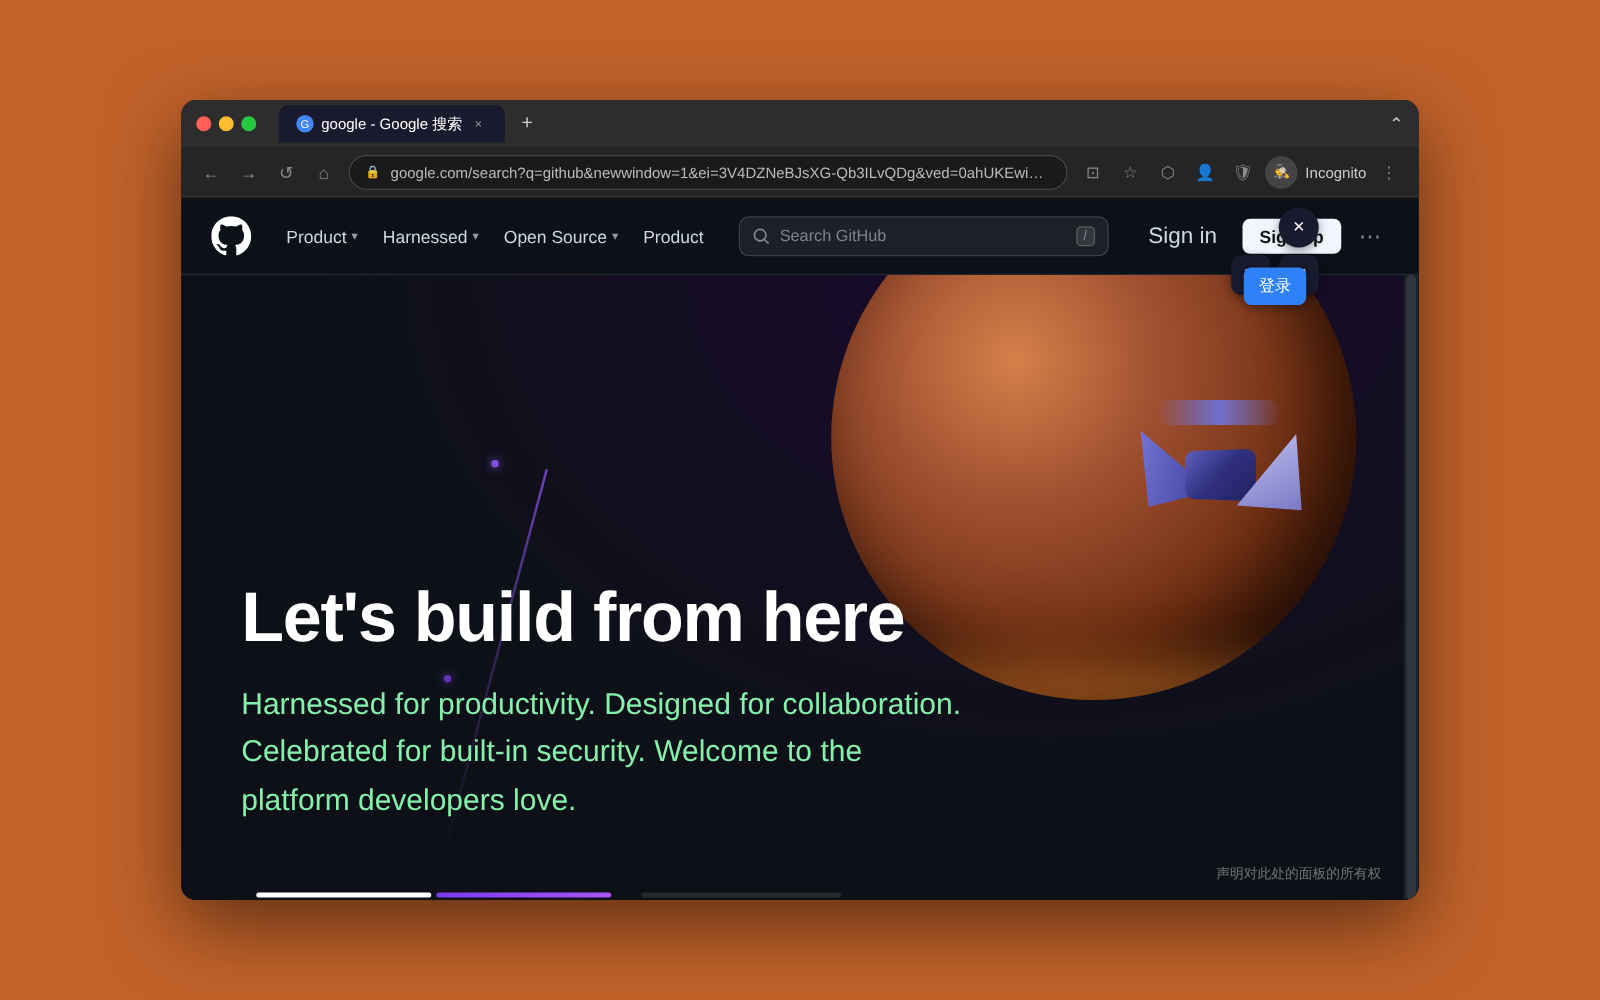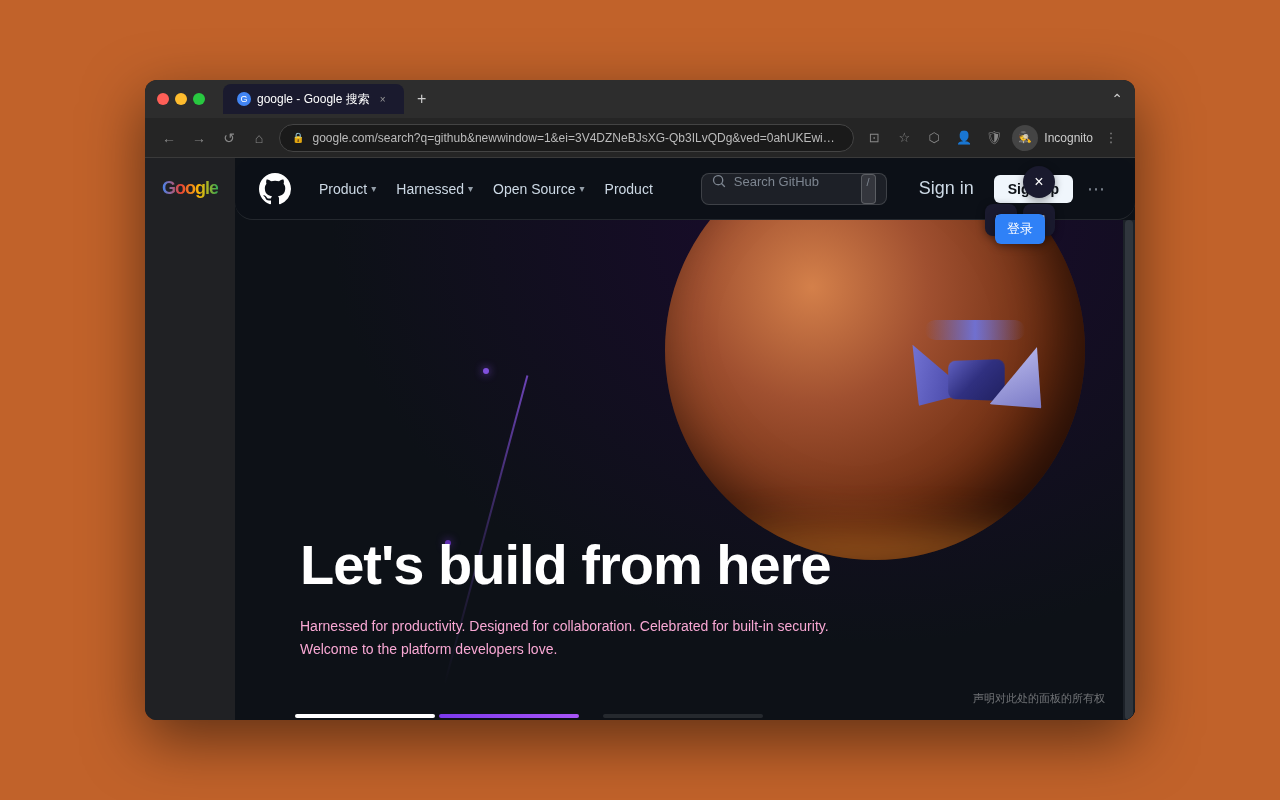--- a/index.html
+++ b/index.html
@@ -255,21 +255,20 @@
     .github-nav {
       background: rgba(13,17,23,0.95);
       height: 62px;
       display: flex;
       align-items: center;
       padding: 0 24px;
       gap: 20px;
       flex-shrink: 0;
       z-index: 10;
       border-bottom: 1px solid rgba(255,255,255,0.1);
-      border-radius: 18px;
     }
 
     .github-logo {
       width: 32px;
       height: 32px;
       color: white;
       flex-shrink: 0;
     }
 
     .nav-links {
@@ -297,23 +296,23 @@
     }
 
     .search-bar {
       flex: 1;
       max-width: 300px;
       background: rgba(255,255,255,0.07);
       border: 1px solid rgba(255,255,255,0.15);
       border-radius: 8px;
       height: 32px;
       display: flex;
+      align-items: center;
       padding: 0 10px;
       gap: 8px;
-      margin-left: 20px;
     }
 
     .search-placeholder {
       font-size: 13px;
       color: #7d8590;
       flex: 1;
     }
 
     .search-kbd {
       background: rgba(255,255,255,0.1);
@@ -480,36 +479,36 @@
       height: 6px;
       border-radius: 50%;
       background: #6030b0;
       box-shadow: 0 0 8px #6030b0;
     }
 
     
     .hero-content {
       position: absolute;
       bottom: 60px;
-      left: 65px;
+      left: 48px;
       right: 200px;
     }
 
     .hero-title {
       font-size: 56px;
       font-weight: 800;
       color: #ffffff;
       line-height: 1.1;
       margin-bottom: 20px;
       letter-spacing: -1px;
     }
 
     .hero-subtitle {
-      font-size: 14px;
-      color: #f9a8d4;
+      font-size: 24px;
+      color: #86efac;
       line-height: 1.6;
       max-width: 580px;
     }
 
     
     .bottom-bar {
       position: absolute;
       bottom: 0;
       left: 0;
       right: 0;
@@ -677,23 +676,20 @@
       <div class="addr-action-btn">👤</div>
       <div class="addr-action-btn">🛡</div>
       <div class="incognito-badge">🕵</div>
       <span class="incognito-label">Incognito</span>
       <div class="addr-action-btn">⋮</div>
     </div>
   </div>
 
   <div class="content-area">
 
-    <div class="google-sidebar">
-      <span class="google-logo">Google</span>
-    </div>
 
     <div class="github-page">
 
       <nav class="github-nav">
 
         <svg class="github-logo" viewBox="0 0 24 24" fill="white">
           <path d="M12 0C5.37 0 0 5.37 0 12c0 5.31 3.435 9.795 8.205 11.385.6.105.825-.255.825-.57 0-.285-.015-1.23-.015-2.235-3.015.555-3.795-.735-4.035-1.41-.135-.345-.72-1.41-1.23-1.695-.42-.225-1.02-.78-.015-.795.945-.015 1.62.87 1.845 1.23 1.08 1.815 2.805 1.305 3.495.99.105-.78.42-1.305.765-1.605-2.67-.3-5.46-1.335-5.46-5.925 0-1.305.465-2.385 1.23-3.225-.12-.3-.54-1.53.12-3.18 0 0 1.005-.315 3.3 1.23.96-.27 1.98-.405 3-.405s2.04.135 3 .405c2.295-1.56 3.3-1.23 3.3-1.23.66 1.65.24 2.88.12 3.18.765.84 1.23 1.905 1.23 3.225 0 4.605-2.805 5.625-5.475 5.925.435.375.81 1.095.81 2.22 0 1.605-.015 2.895-.015 3.3 0 .315.225.69.825.57A12.02 12.02 0 0024 12c0-6.63-5.37-12-12-12z"></path>
         </svg>
 
         <div class="nav-links">

